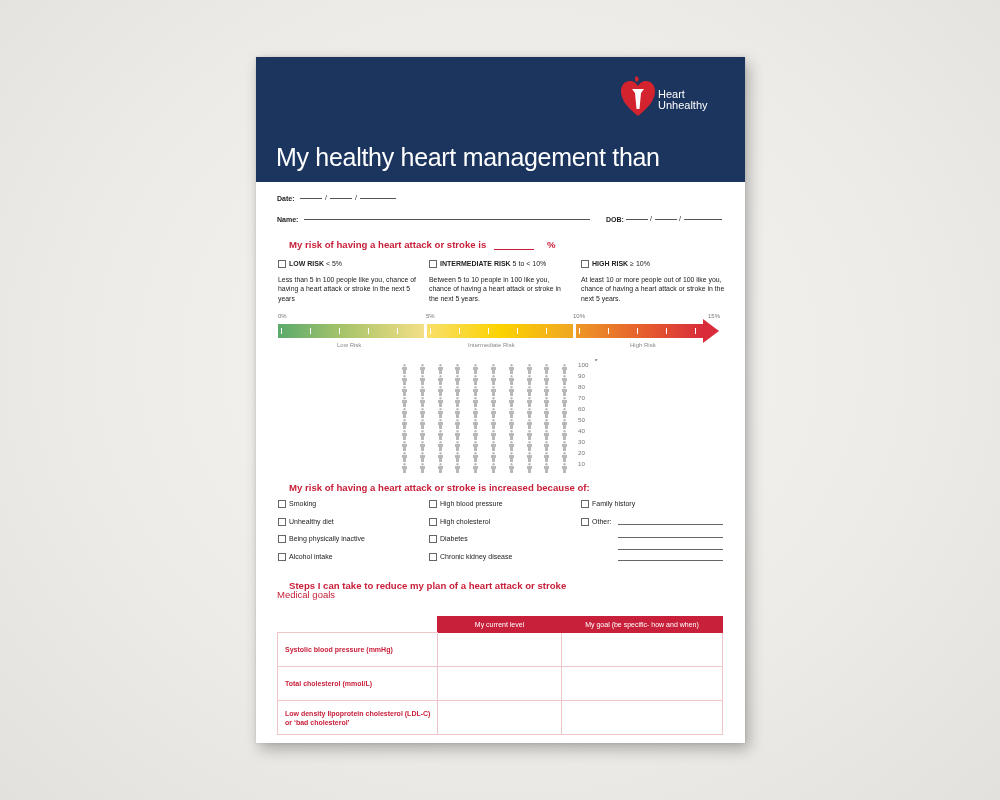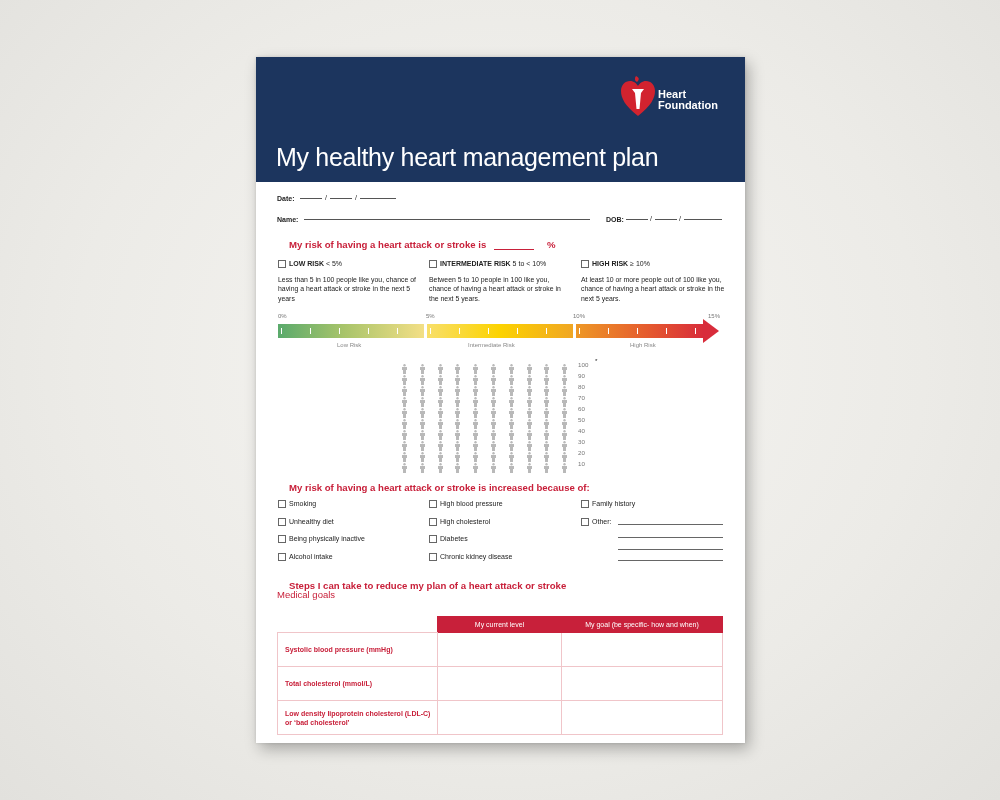--- a/index.html
+++ b/index.html
@@ -27,21 +27,21 @@
   .toolkit-text {
     position: absolute; left: 21px; top: 7px;
     color: #fff; font-size: 9.5px; line-height: 11px;
   }
   .toolkit-text b { font-weight: bold; }
   .toolkit-icon { position: absolute; left: 102px; top: 6px; width: 28px; height: 26px; }
   .hf-logo { position: absolute; left: 365px; top: 18px; width: 110px; height: 42px; }
   .hf-heart { position: absolute; left: 0; top: 0; width: 34px; height: 42px; }
   .hf-text {
     position: absolute; left: 37px; top: 14px;
-    color: #fff; font-weight: bold; font-size: 11px; line-height: 11px;
+    color: #fff; font-weight: normal; font-size: 11px; line-height: 11px;
   }
   .title {
     position: absolute; left: 20px; top: 86px;
     color: #fff; font-size: 25px; font-weight: normal; letter-spacing: -0.3px;
   }
   .field-label { position: absolute; font-size: 7px; font-weight: bold; color: #222; }
   .blank { position: absolute; border-bottom: 0.8px solid #555; height: 1px; }
   .slash { position: absolute; font-size: 7px; color: #222; }
   .red-heading { position: absolute; color: #c8203a; font-weight: bold; font-size: 9.6px; padding-left: 12px; }
   .checkbox {
@@ -82,25 +82,25 @@
   <div class="header">
 
     <div class="hf-logo">
       <svg class="hf-heart" viewBox="0 0 34 42">
         <path d="M17 41 C4 31 0 23 0 16 C0 10 4 6 9 6 C13 6 15.5 8.5 17 11 C18.5 8.5 21 6 25 6 C30 6 34 10 34 16 C34 23 30 31 17 41 Z" fill="#d2232f"></path>
         <path d="M15 1 C13 4 14 6 16 7 C18 5 19 3 15 1 Z" fill="#d2232f"></path>
         <path d="M11 14 L23 14 L20 18 L18.5 34 L15.5 34 L14 18 Z" fill="#fff"></path>
       </svg>
       <div class="hf-text">
         <div>Heart</div>
-        <div>Foundation</div>
+        <div>Unhealthy</div>
       </div>
     </div>
 
-    <div class="title">My healthy heart management plan</div>
+    <div class="title">My healthy heart management than</div>
   </div>
 
   <span class="field-label" style="left:21px; top:138px;">Date:</span>
   <span class="blank" style="left:44px; top:141px; width:22px;"></span>
   <span class="slash" style="left:69px; top:137px;">/</span>
   <span class="blank" style="left:74px; top:141px; width:22px;"></span>
   <span class="slash" style="left:99px; top:137px;">/</span>
   <span class="blank" style="left:104px; top:141px; width:36px;"></span>
 
   <span class="field-label" style="left:21px; top:159px;">Name:</span>

